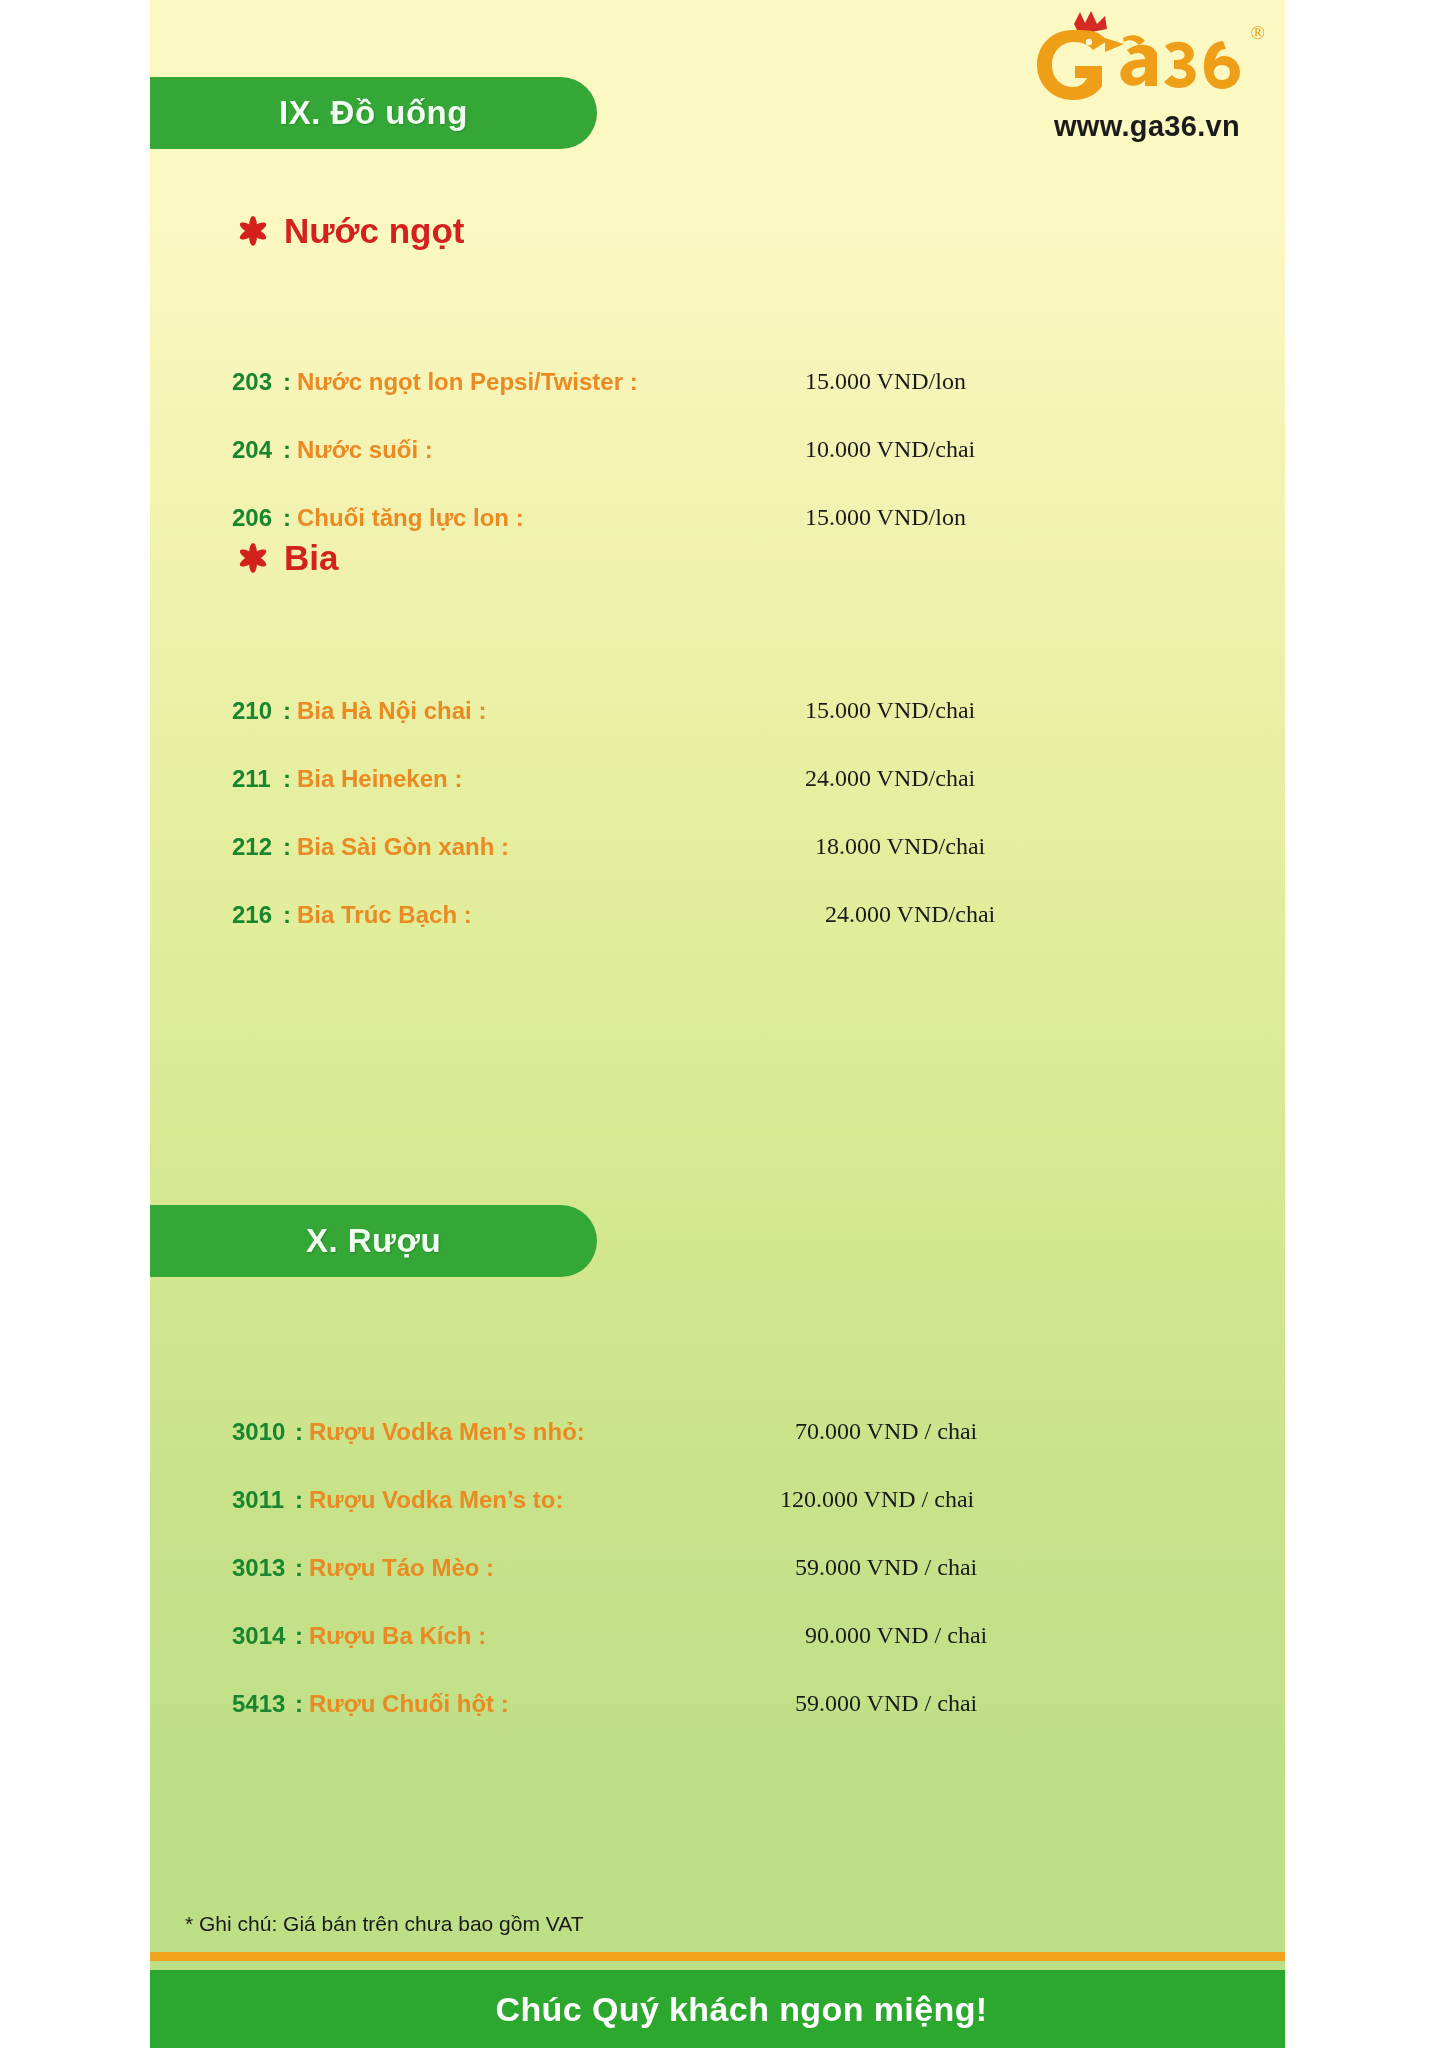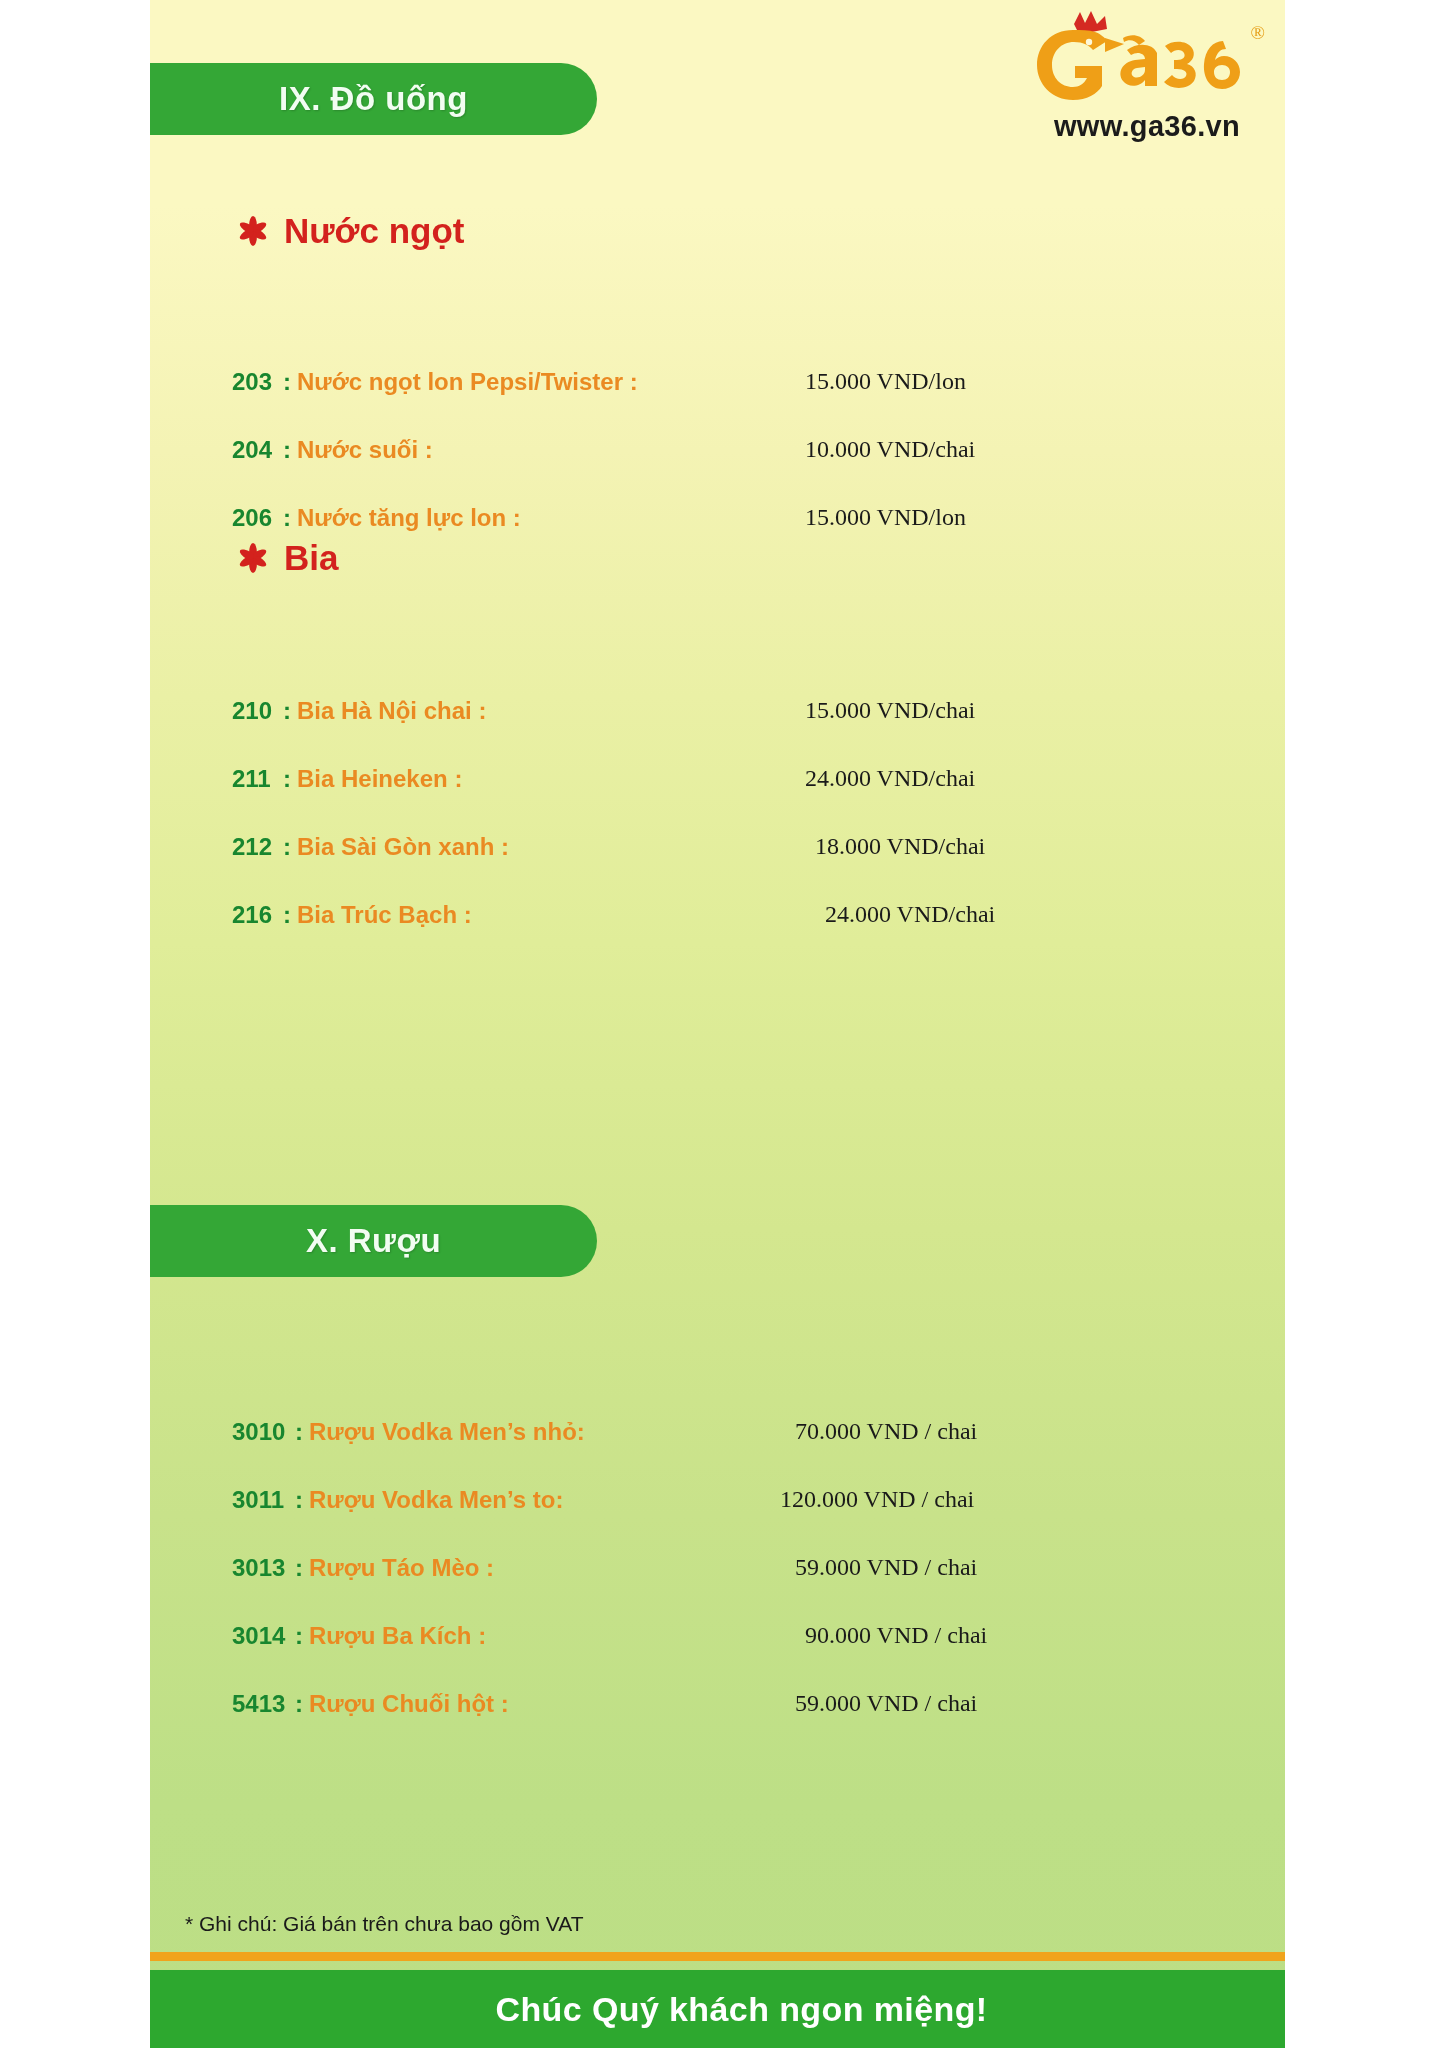--- a/index.html
+++ b/index.html
@@ -71,21 +71,21 @@
     align-items:center;
     justify-content:center;
   }
   .banner-label {
     color:#f2fdf2;
     font-size:33px;
     font-weight:bold;
     letter-spacing:0.5px;
     text-shadow:1px 1px 2px rgba(0,0,0,0.18);
   }
-  #banner-douong { top:63px; width:447px; }
+  #banner-douong { top:77px; width:447px; }
   #banner-ruou   { top:1205px; width:447px; }
 
   
   .subhead {
     position:absolute;
     left:88px;
     display:flex;
     align-items:center;
     gap:16px;
     color:#d3221d;
@@ -235,21 +235,21 @@
     <div class="row" style="top:436px;">
       <span class="code">204</span>
       <span class="sep" style="position:absolute;left:133px;font-size:24px;">:</span>
       <span class="name" style="left:147px;">Nước suối :</span>
       <span class="price" style="left:655px;">10.000 VND/chai</span>
     </div>
 
     <div class="row" style="top:504px;">
       <span class="code">206</span>
       <span class="sep" style="position:absolute;left:133px;font-size:24px;">:</span>
-      <span class="name" style="left:147px;">Nước tăng lực lon :</span>
+      <span class="name" style="left:147px;">Chuối tăng lực lon :</span>
       <span class="price" style="left:655px;">15.000 VND/lon</span>
     </div>
 
     <div class="subhead" id="subhead-bia">
       <span class="flower">
         <span></span>
           <span></span>
           <span></span>
           <span></span>
           <span></span>

